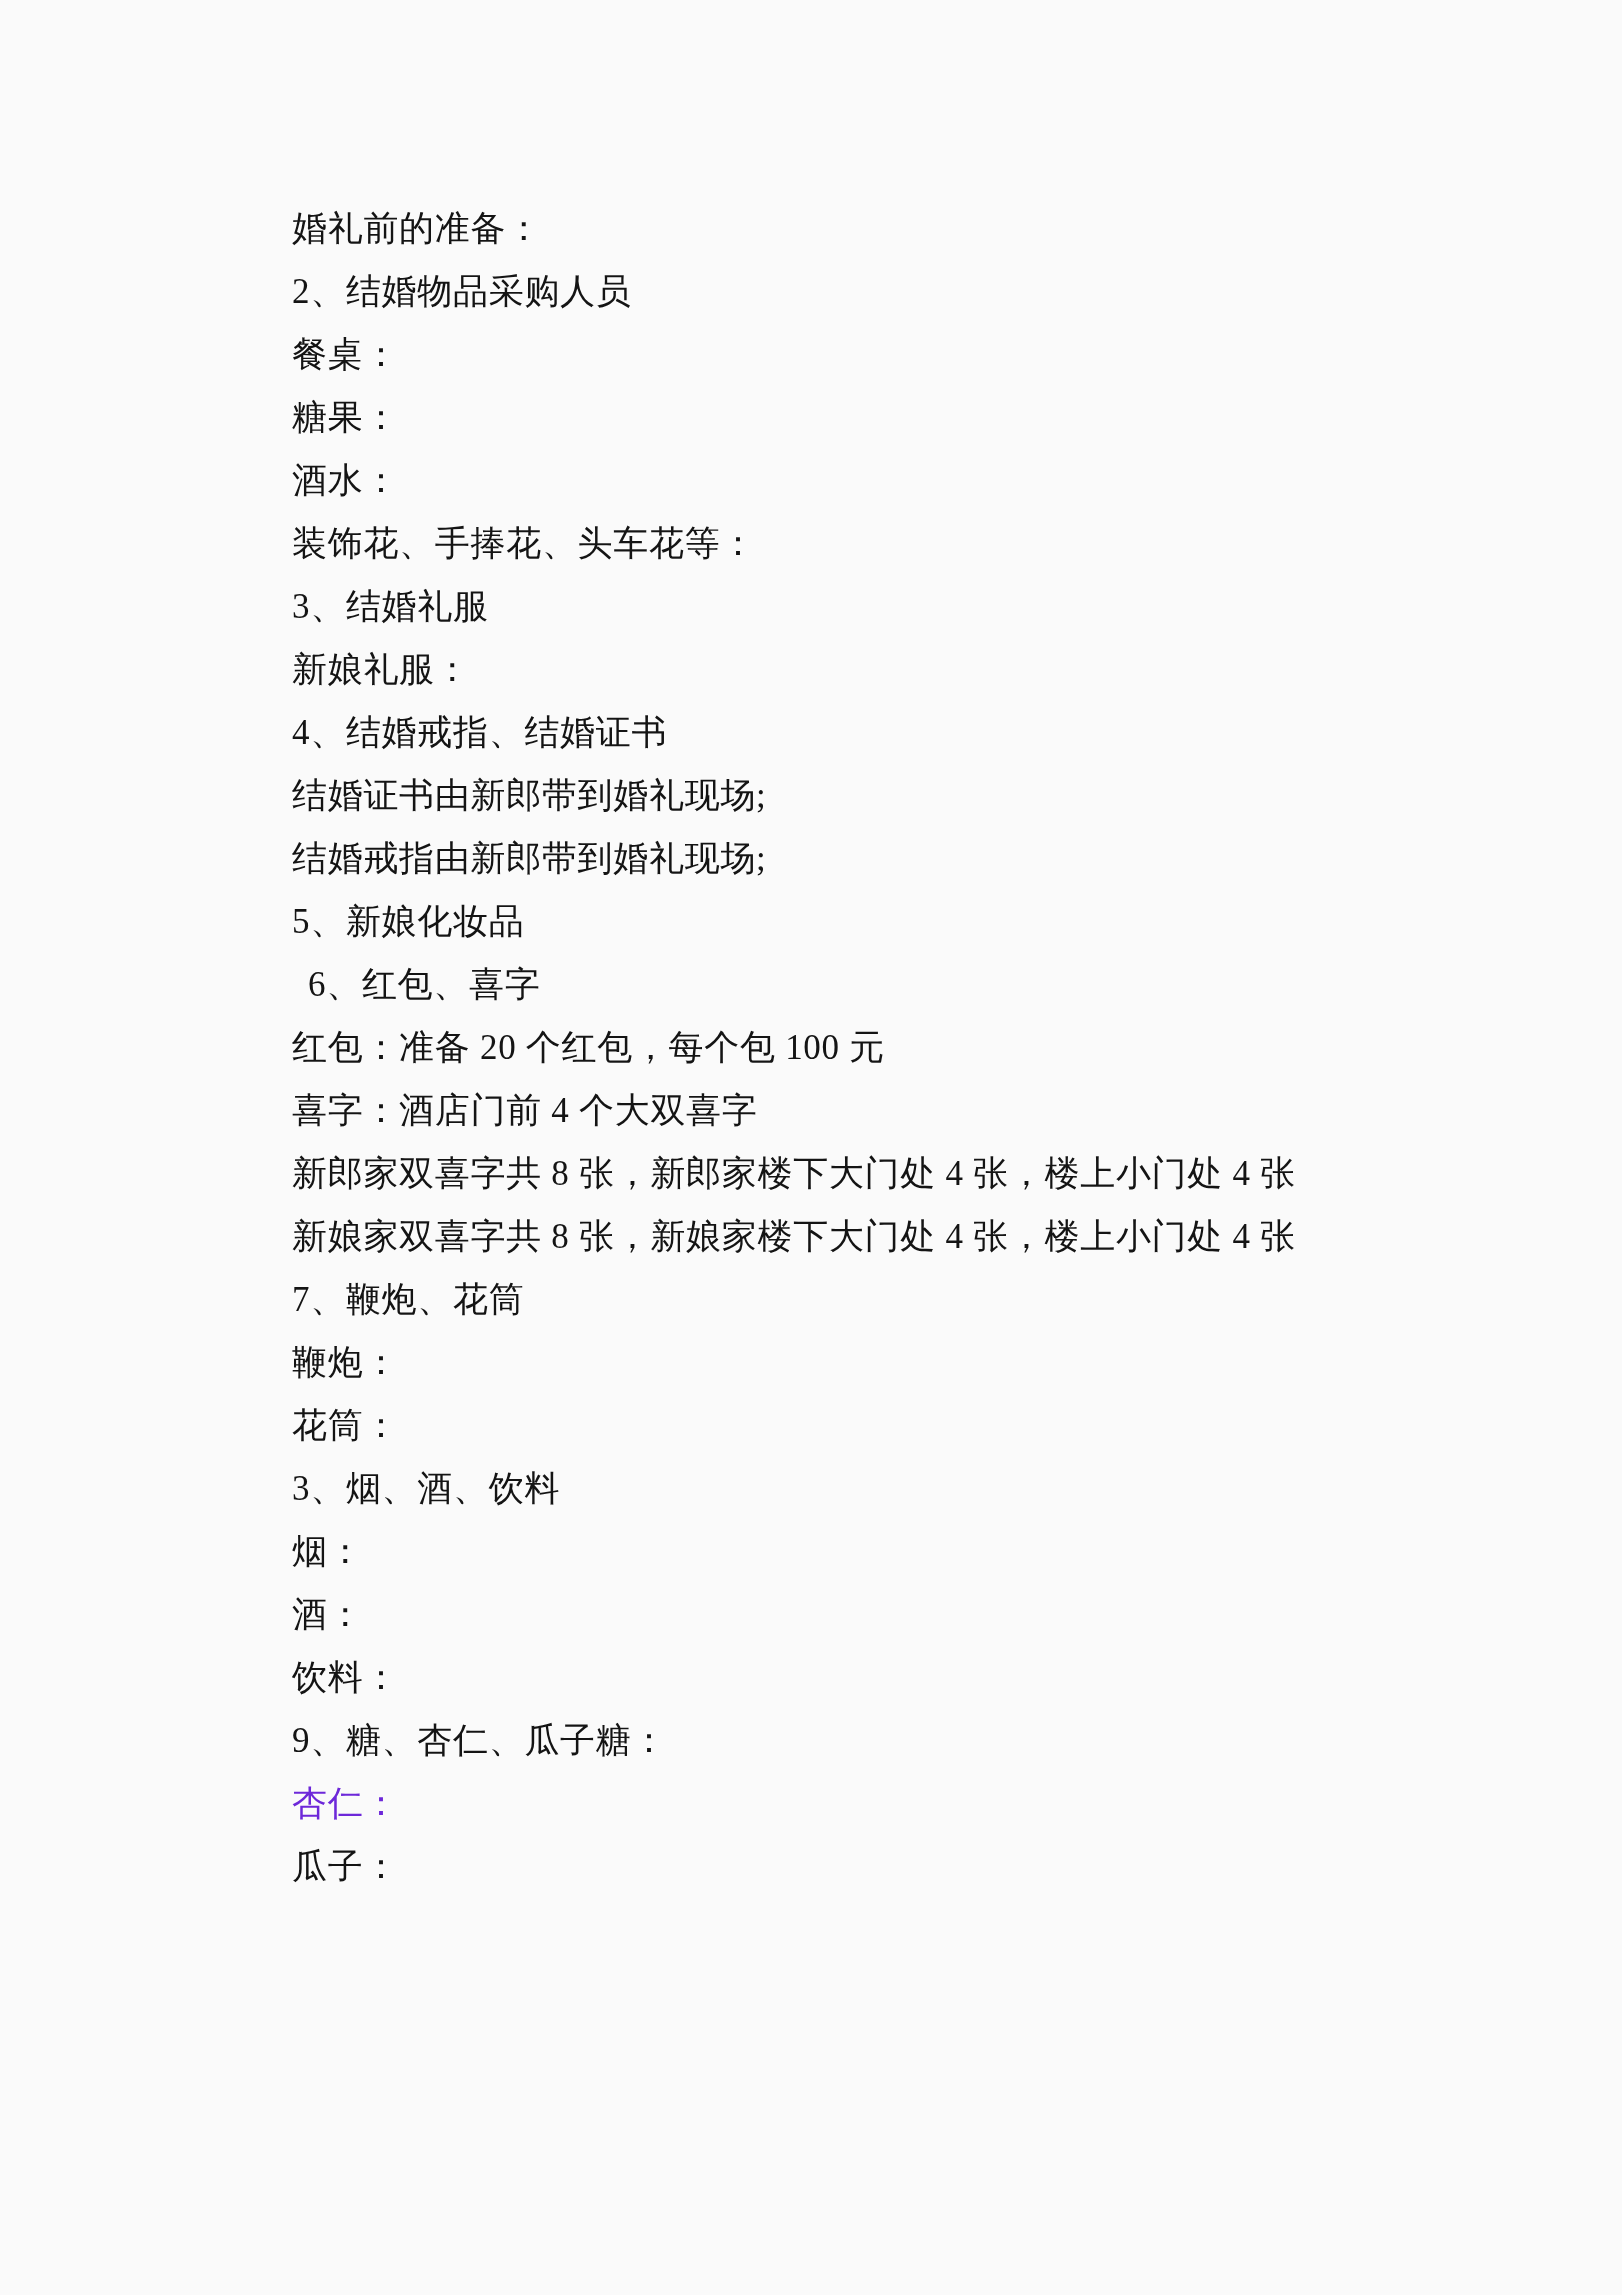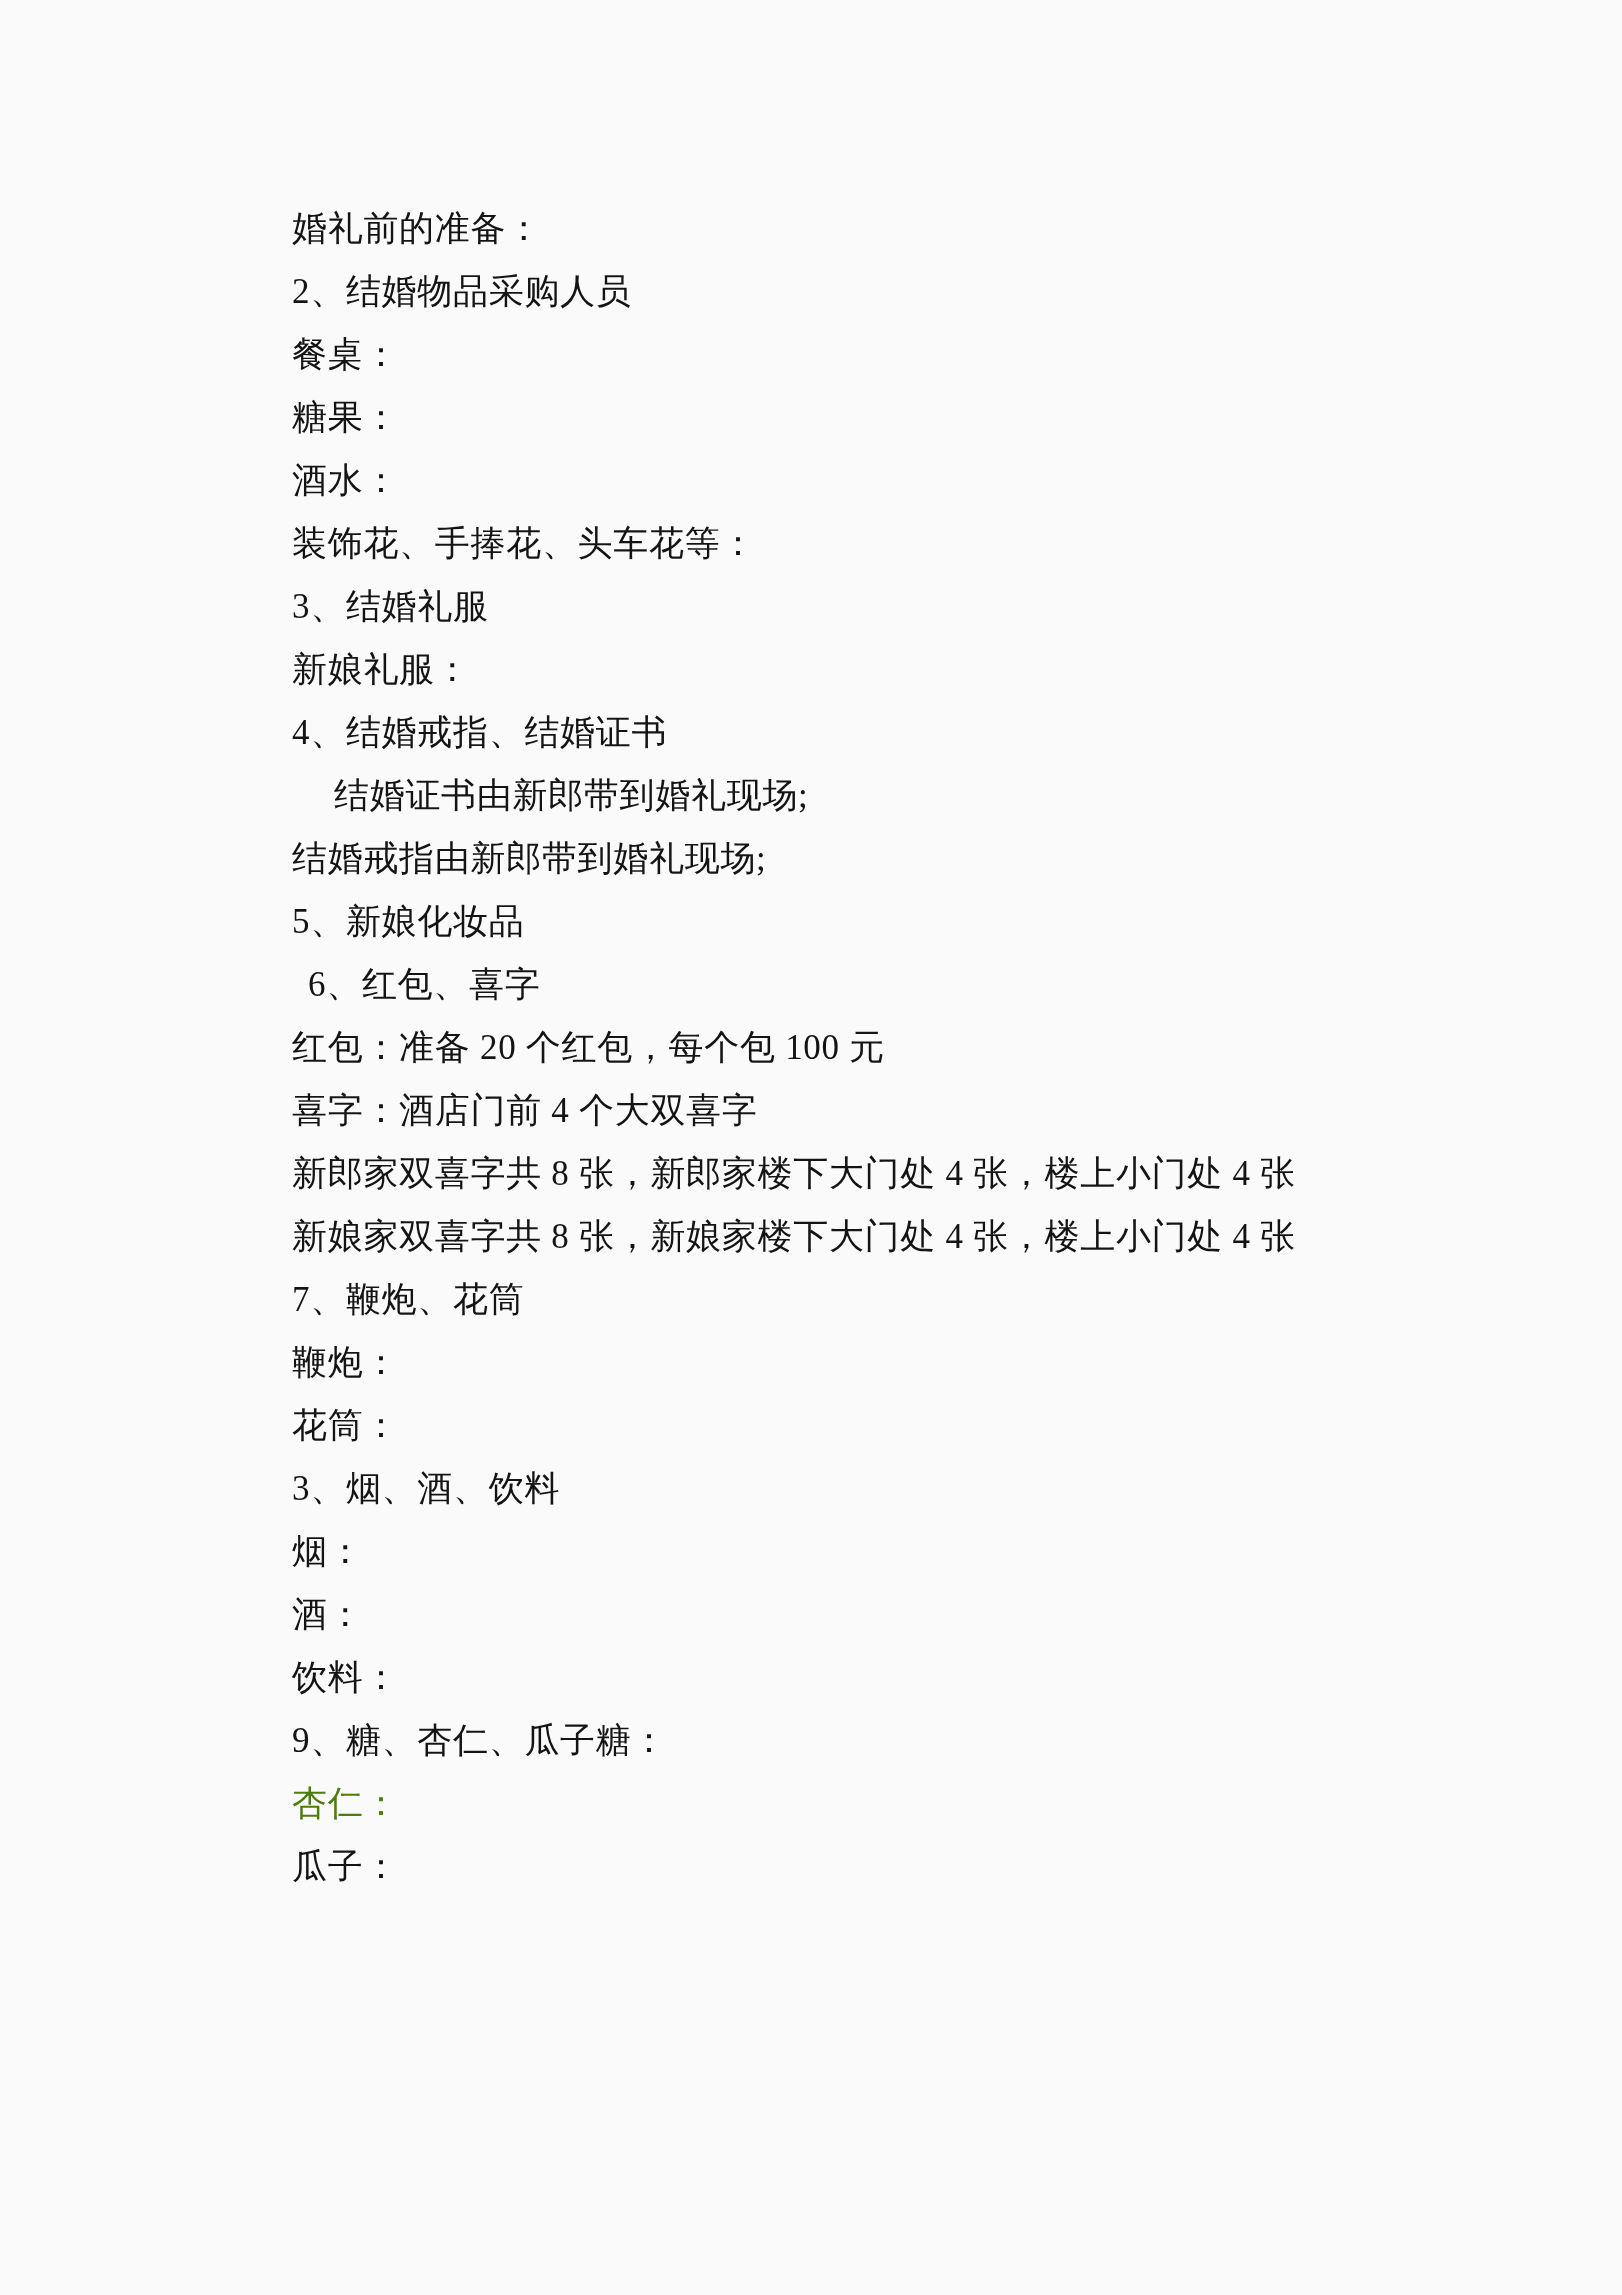--- a/index.html
+++ b/index.html
@@ -41,33 +41,33 @@
   <div class="doc-body">
     <div class="text-line" style="color: rgb(20, 20, 20);">婚礼前的准备：</div>
     <div class="text-line" style="color: rgb(20, 20, 20);">2、结婚物品采购人员</div>
     <div class="text-line" style="color: rgb(20, 20, 20);">餐桌：</div>
     <div class="text-line" style="color: rgb(20, 20, 20);">糖果：</div>
     <div class="text-line" style="color: rgb(20, 20, 20);">酒水：</div>
     <div class="text-line" style="color: rgb(20, 20, 20);">装饰花、手捧花、头车花等：</div>
     <div class="text-line" style="color: rgb(20, 20, 20);">3、结婚礼服</div>
     <div class="text-line" style="color: rgb(20, 20, 20);">新娘礼服：</div>
     <div class="text-line" style="color: rgb(20, 20, 20);">4、结婚戒指、结婚证书</div>
-    <div class="text-line" style="color: rgb(20, 20, 20); margin-left: 42px;">结婚证书由新郎带到婚礼现场;</div>
+    <div class="text-line" style="color: rgb(20, 20, 20);">结婚证书由新郎带到婚礼现场;</div>
     <div class="text-line" style="color: rgb(20, 20, 20);">结婚戒指由新郎带到婚礼现场;</div>
     <div class="text-line" style="color: rgb(20, 20, 20);">5、新娘化妆品</div>
     <div class="text-line" style="color: rgb(20, 20, 20); margin-left: 16px;">6、红包、喜字</div>
     <div class="text-line" style="color: rgb(20, 20, 20);">红包：准备 20 个红包，每个包 100 元</div>
     <div class="text-line" style="color: rgb(20, 20, 20);">喜字：酒店门前 4 个大双喜字</div>
     <div class="text-line" style="color: rgb(20, 20, 20);">新郎家双喜字共 8 张，新郎家楼下大门处 4 张，楼上小门处 4 张</div>
     <div class="text-line" style="color: rgb(20, 20, 20);">新娘家双喜字共 8 张，新娘家楼下大门处 4 张，楼上小门处 4 张</div>
     <div class="text-line" style="color: rgb(20, 20, 20);">7、鞭炮、花筒</div>
     <div class="text-line" style="color: rgb(20, 20, 20);">鞭炮：</div>
     <div class="text-line" style="color: rgb(20, 20, 20);">花筒：</div>
     <div class="text-line" style="color: rgb(20, 20, 20);">3、烟、酒、饮料</div>
     <div class="text-line" style="color: rgb(20, 20, 20);">烟：</div>
     <div class="text-line" style="color: rgb(20, 20, 20);">酒：</div>
     <div class="text-line" style="color: rgb(20, 20, 20);">饮料：</div>
     <div class="text-line" style="color: rgb(20, 20, 20);">9、糖、杏仁、瓜子糖：</div>
-    <div class="text-line" style="color: #4d7c0f;">杏仁：</div>
+    <div class="text-line" style="color: #6d28d9;">杏仁：</div>
     <div class="text-line" style="color: rgb(20, 20, 20);">瓜子：</div>
   </div>
 </div>
 
 
 </body></html>

